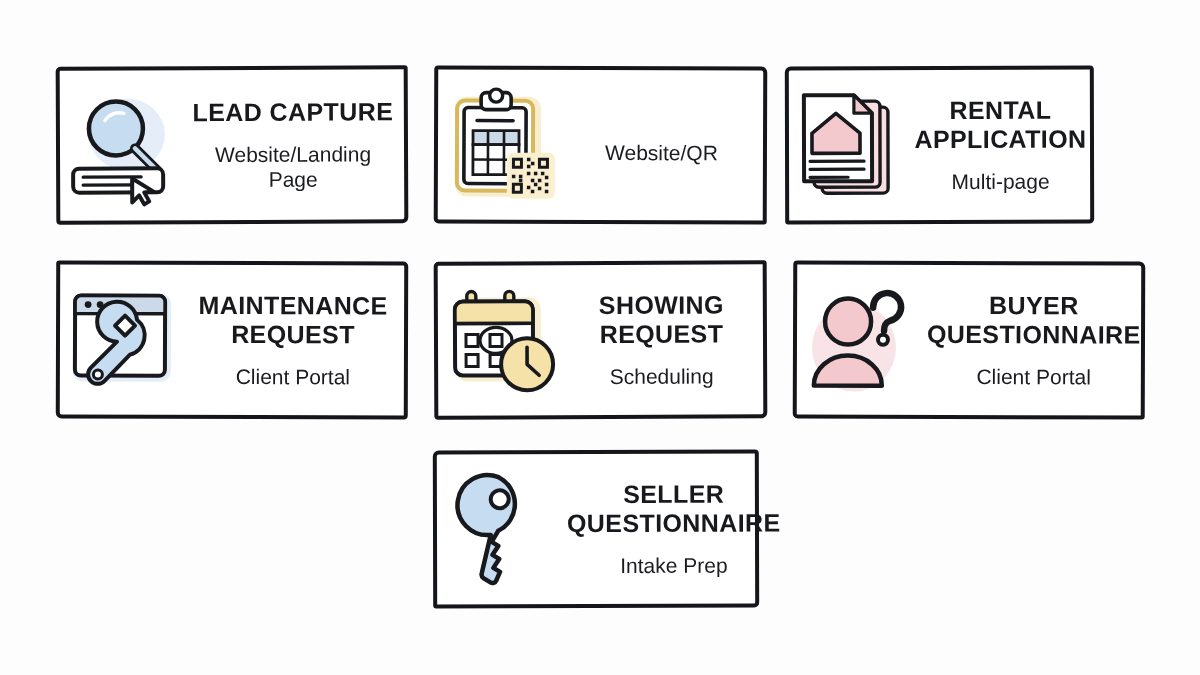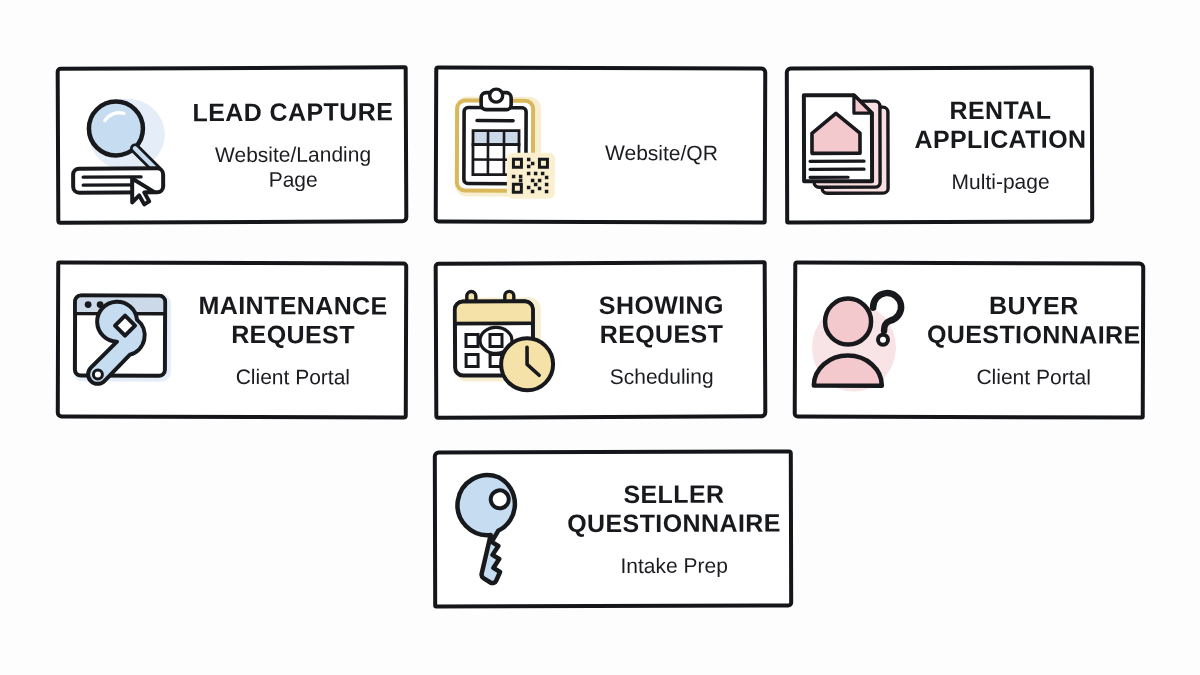--- a/index.html
+++ b/index.html
@@ -77,21 +77,21 @@
     white-space: pre-line;
   }
 
   
   #card-lead-capture         { left: 56px;  top: 66px;  width: 352px; height: 158px; }
   #card-open-house-signin    { left: 434px; top: 66px;  width: 333px; height: 158px; }
   #card-rental-application   { left: 785px; top: 66px;  width: 309px; height: 158px; justify-content: center; }
   #card-maintenance-request  { left: 56px;  top: 261px; width: 352px; height: 158px; }
   #card-showing-request      { left: 434px; top: 261px; width: 333px; height: 158px; }
   #card-buyer-questionnaire  { left: 793px; top: 261px; width: 352px; height: 158px; }
-  #card-seller-questionnaire { left: 433px; top: 450px; width: 360px; height: 158px; }
+  #card-seller-questionnaire { left: 433px; top: 450px; width: 326px; height: 158px; }
 
   
   .halo-blue   { fill: #cfe0f2; opacity: .55; }
   .halo-pink   { fill: #f3cdd2; opacity: .55; }
   .halo-yellow { fill: #f2e3b4; opacity: .6; }
 </style>
 </head>
 <body>
 
 <div id="board">

